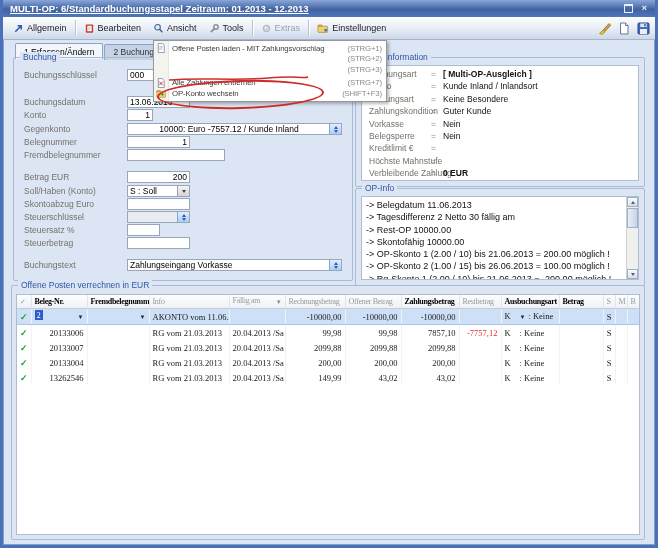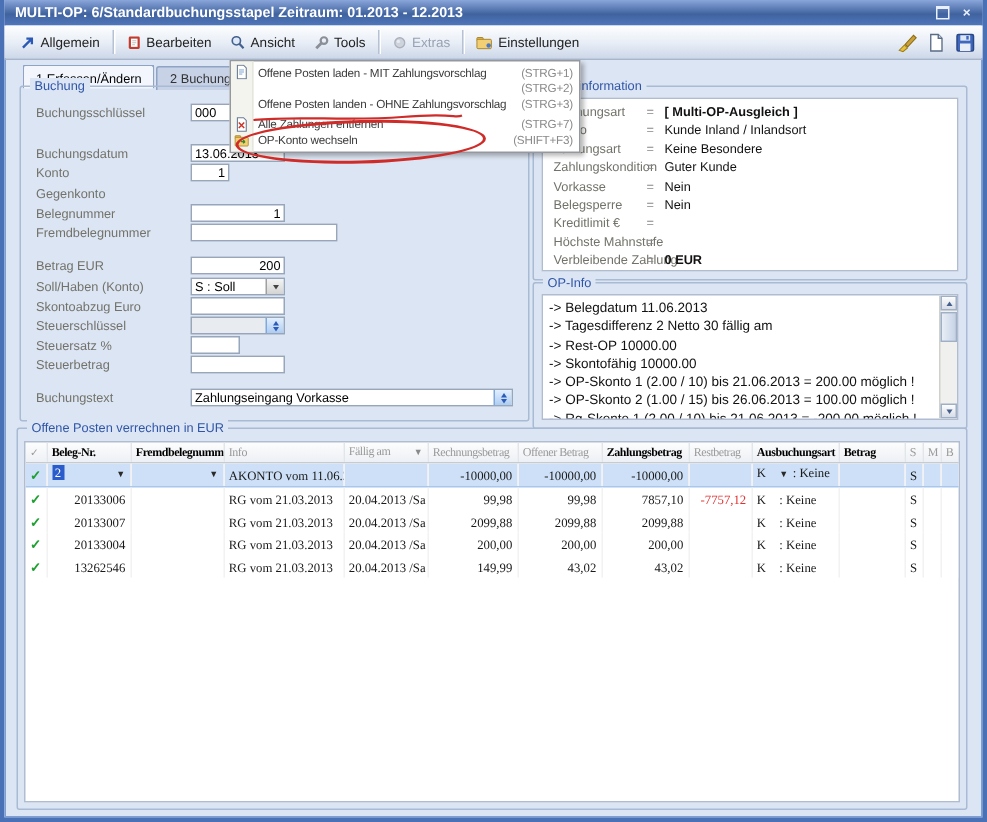--- a/index.html
+++ b/index.html
@@ -2,21 +2,21 @@
 <html><head>
 <meta charset="utf-8">
 <style>
   html,body{margin:0;padding:0;width:658px;height:548px;overflow:hidden;background:#e8e8e8;
     font-family:"Liberation Sans",sans-serif;}
   .window{position:absolute;left:0;top:0;width:658px;height:548px;box-sizing:border-box;
     border:3px solid #4a70b5;border-top:none;background:#dce5f3;box-shadow:inset 0 0 0 1px #7d9ed6;}
   
   .titlebar{position:absolute;left:0;top:0;right:0;height:17px;
     background:linear-gradient(180deg,#8aa6da 0%,#40639f 55%,#5077bb 100%);
-    display:flex;align-items:center;color:#fff;font-size:9.5px;font-weight:bold;padding-left:7px;}
+    display:flex;align-items:center;color:#fff;font-size:9.5px;font-weight:bold;padding-left:7px;text-decoration:underline;}
   .tbtns{position:absolute;right:4px;top:2px;display:flex;gap:3px;}
   .tbtn{width:13px;height:12px;display:flex;align-items:center;justify-content:center;
     color:#eaf0ff;font-size:9px;font-weight:bold;cursor:default;}
   .restore-glyph{width:7px;height:6px;border:1px solid #eaf0ff;border-top:2px solid #eaf0ff;display:block;}
   
   .toolbar{position:absolute;left:0;top:17px;right:0;height:22px;
     background:linear-gradient(180deg,#fdfefe 0%,#e7edf6 55%,#ccd7e8 100%);
     border-bottom:1px solid #a8b6cb;display:flex;align-items:center;font-size:9px;color:#222;padding:0 4px;}
   .mitem{display:flex;align-items:center;gap:3px;padding:2px 6px;white-space:nowrap;}
   .mitem svg{display:block;}
@@ -208,20 +208,27 @@
     <div class="frow" style="top:38px;">
       <span class="flabel">Buchungsdatum</span>
       <input class="fbox w63" value="13.06.2013" style="">
     </div>
     <div class="frow" style="top:51px;">
       <span class="flabel">Konto</span>
       <input class="fbox w26 num" value="1" style="">
     </div>
     <div class="frow" style="top:65px;">
       <span class="flabel">Gegenkonto</span>
+      <span class="combo wide center">
+        <span>10000: Euro -7557.12 / Kunde Inland</span>
+        <span class="cbtn">
+            <span class="tri-up"></span>
+            <span class="tri-dn"></span>
+          </span>
+      </span>
     </div>
     <div class="frow" style="top:78px;">
       <span class="flabel">Belegnummer</span>
       <input class="fbox w63 num" value="1" style="">
     </div>
     <div class="frow" style="top:91px;">
       <span class="flabel">Fremdbelegnummer</span>
       <input class="fbox w98" value="" style="">
     </div>
     <div class="frow" style="top:113px;">
@@ -472,21 +479,20 @@
           <path d="M2 0.5 h4.5 l2 2 v8 h-6.5 z" fill="#fff" stroke="#6b7b95" stroke-width="0.8"></path>
           <path d="M3.2 4h3.6 M3.2 5.5h3.6 M3.2 7h2.4" stroke="#7aa0d0" stroke-width="0.7"></path>
         </svg>
       <span>Offene Posten laden - MIT Zahlungsvorschlag</span>
       <span class="sc">(STRG+1)</span>
     </div>
     <div class="ditem">
       <span class="sc">(STRG+2)</span>
     </div>
     <div class="ditem">
-      <span>Offene Posten landen - OHNE Zahlungsvorschlag</span>
       <span class="sc">(STRG+3)</span>
     </div>
     <div class="dsep"></div>
     <div class="ditem tall">
       <svg class="dicon" style="top:1px;" width="10" height="10" viewBox="0 0 10 11">
           <path d="M2 0.5 h4.5 l2 2 v8 h-6.5 z" fill="#fff" stroke="#6b7b95" stroke-width="0.8"></path>
           <path d="M3 4 L7 8 M7 4 L3 8" stroke="#cc3326" stroke-width="1.1"></path>
         </svg>
       <span>Alle Zahlungen entfernen</span>
       <span class="sc">(STRG+7)</span>

